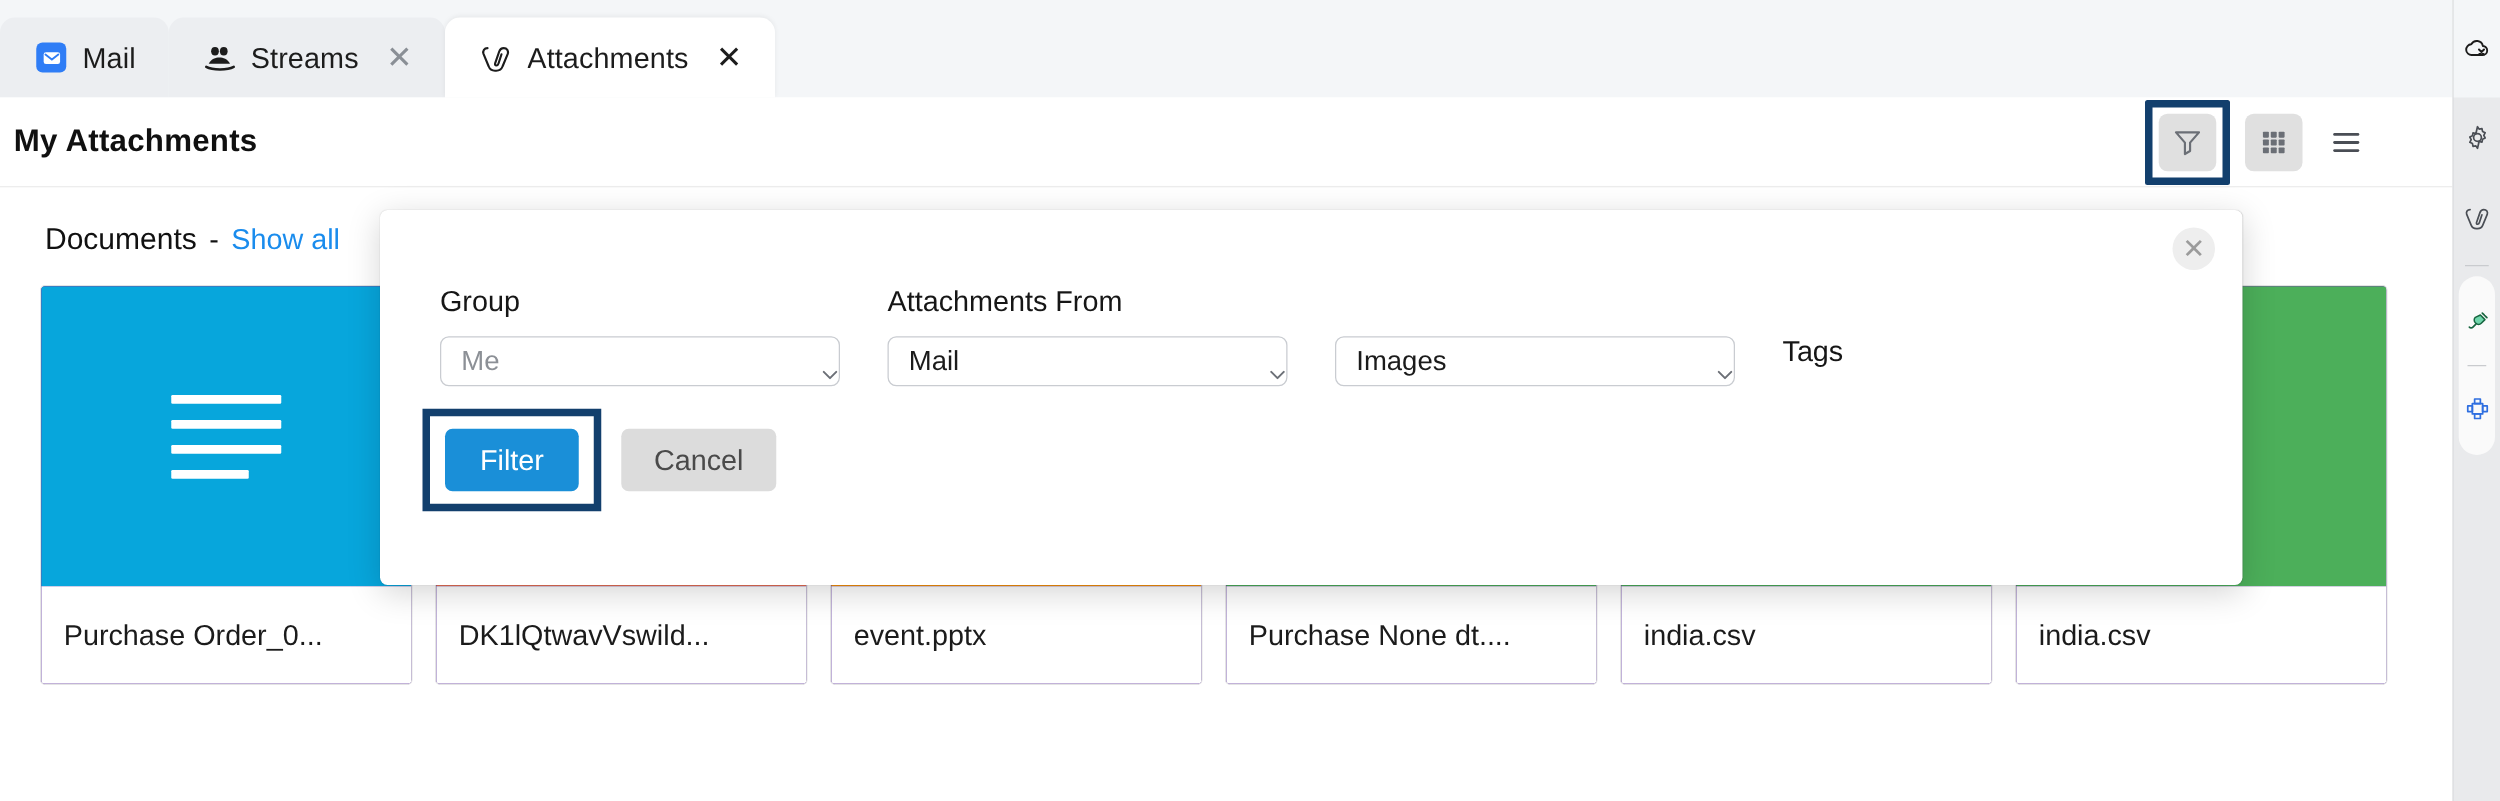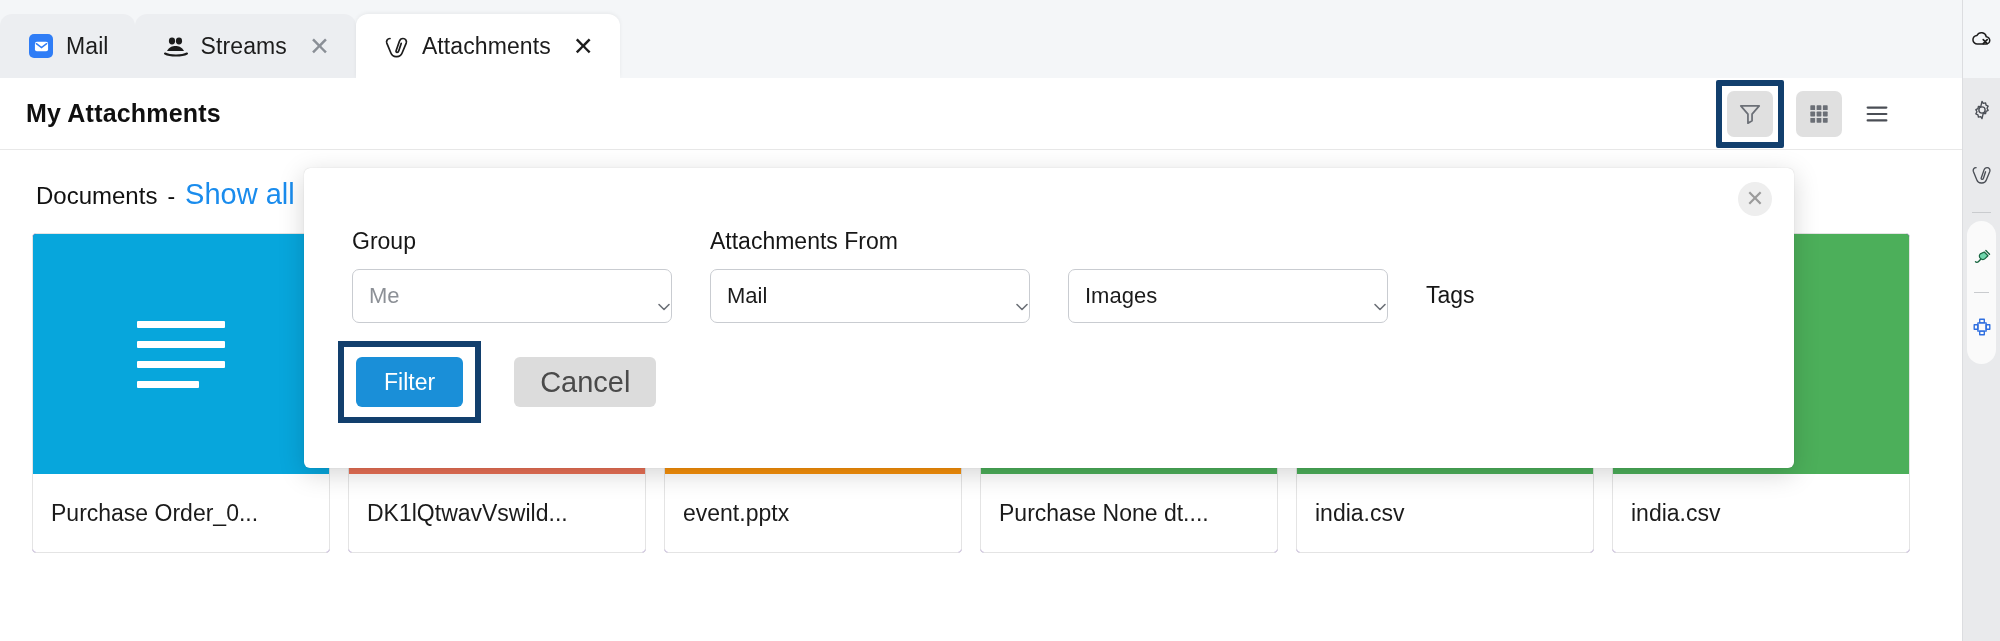--- a/index.html
+++ b/index.html
@@ -50,21 +50,21 @@
 
   
   .header {
     position: absolute; top: 78px; left: 0;
     width: 1962px; height: 72px;
     background: #ffffff;
     border-bottom: 1px solid #e8e8e8;
     display: flex; align-items: center;
   }
   .page-title {
-    margin-left: 26px;
+    margin-left: 11px;
     font-size: 25px; font-weight: bold; color: #101010;
     letter-spacing: .2px;
   }
   .header-tools {
     margin-left: auto; margin-right: 62px;
     display: flex; align-items: center; gap: 12px;
   }
   .tool-btn {
     width: 46px; height: 46px; border-radius: 7px;
     display: flex; align-items: center; justify-content: center;
@@ -77,21 +77,21 @@
   }
 
   
   .content { position: absolute; top: 150px; left: 0; width: 1962px; bottom: 0; background: #fff; }
   .section-head {
     display: flex; align-items: baseline; gap: 10px;
     margin: 28px 0 0 36px;
   }
   .section-title { font-size: 24px; font-weight: normal; color: #111; }
   .section-dash { font-size: 23px; color: #111; }
-  .section-link { font-size: 29px; color: #1a8ced; cursor: pointer; }
+  .section-link { font-size: 23px; color: #1a8ced; cursor: pointer; }
 
   .cards {
     display: flex; gap: 18px;
     margin: 22px 0 0 32px;
   }
   .card {
     width: 298px; height: 320px;
     background: #4c1d95;
     border: 1px solid #e4e4e4;
     border-radius: 4px;
@@ -124,45 +124,45 @@
     position: absolute; right: 22px; top: 14px;
     width: 34px; height: 34px; border-radius: 50%;
     background: #eeeeee; color: #9b9b9b;
     display: flex; align-items: center; justify-content: center;
     font-size: 22px; cursor: pointer; font-weight: 300;
   }
   .filter-row { display: flex; padding: 60px 0 0 48px; gap: 38px; align-items: flex-end; }
   .filter-field { width: 320px; }
   .filter-label { font-size: 23px; color: #161616; margin-bottom: 14px; display: block; }
   .select {
-    position: relative; height: 54px;
+    position: relative; height: 40px;
     border: 1px solid #c9ccd1; border-radius: 7px;
     background: #fff;
     display: flex; align-items: center;
     padding: 0 16px; font-size: 22px;
     cursor: pointer;
   }
   .select .val { color: #1b1b1b; }
   .select.muted .val { color: #8c9096; }
   .chev {
     margin-left: auto; width: 0; height: 0;
   }
-  .filter-actions { display: flex; align-items: center; padding: 18px 0 0 34px; gap: 21px; }
+  .filter-actions { display: flex; align-items: center; padding: 18px 0 0 34px; gap: 4px; }
   .btn-primary {
     background: #1a8fd8; color: #fff;
     border: none; border-radius: 6px;
     height: 50px; padding: 0 28px;
     font-size: 23px; cursor: pointer;
     font-family: "Liberation Sans", sans-serif;
   }
   .btn-secondary {
     background: #dcdcdc; color: #4a4a4a;
     border: none; border-radius: 6px;
     height: 50px; padding: 0 26px;
-    font-size: 29px; cursor: pointer;
+    font-size: 23px; cursor: pointer;
     margin-left: 12px;
     font-family: "Liberation Sans", sans-serif;
   }
   .btn-wrap-highlight { border: 6px solid #123f6d; padding: 10px 12px; background: #fff; display: inline-flex; }
 
   
   .rail {
     position: absolute; top: 0; right: 0;
     width: 38px; height: 641px;
     background: #e9eaec;

